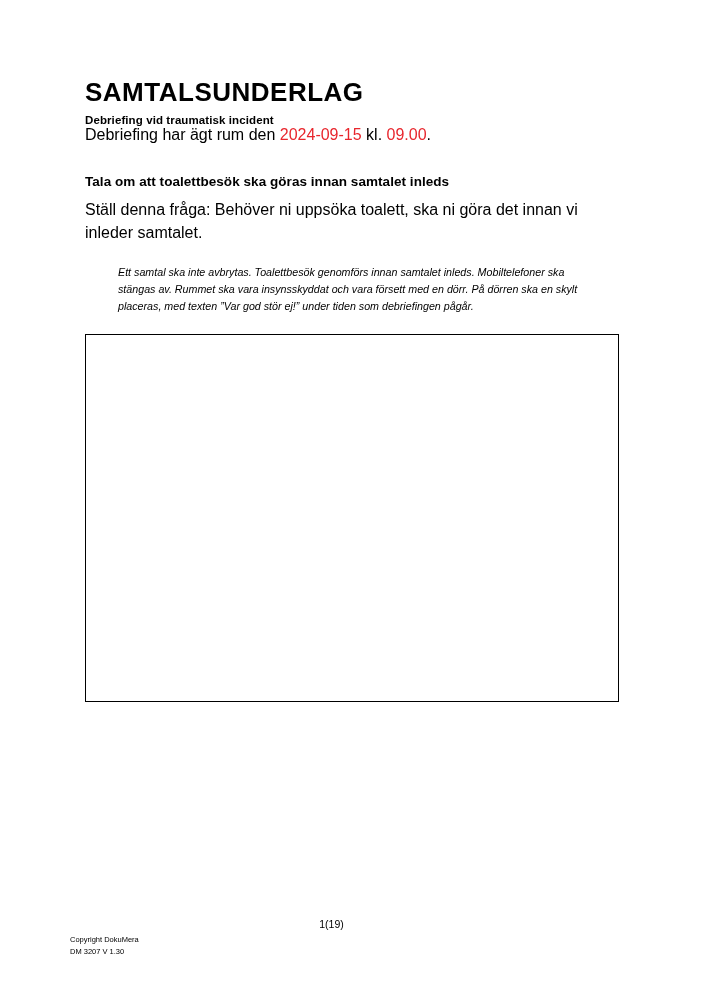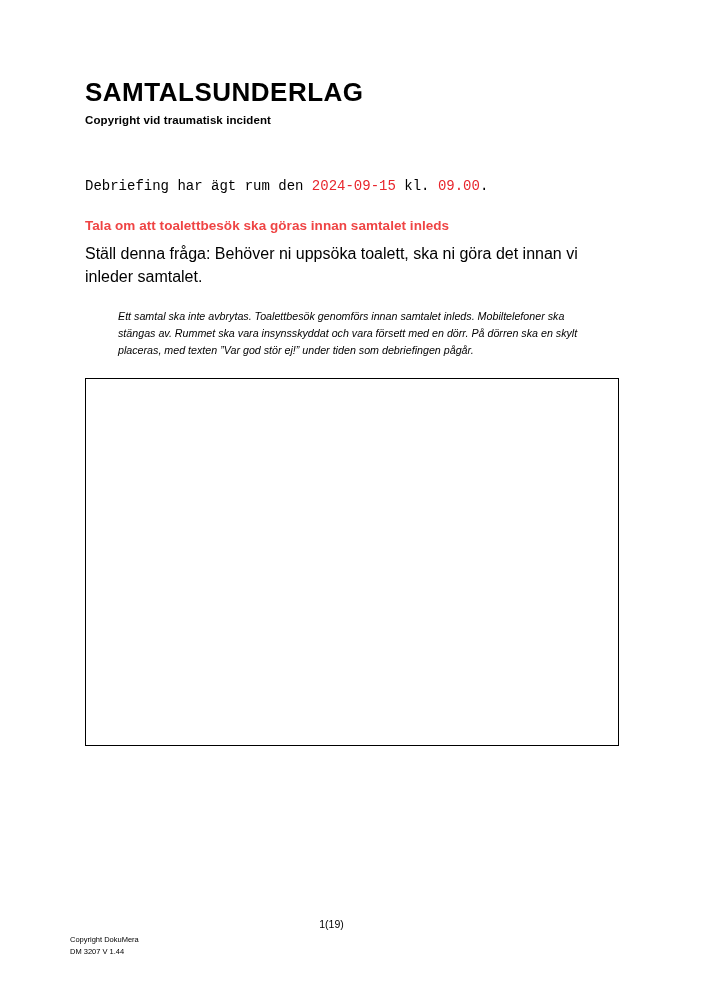--- a/index.html
+++ b/index.html
@@ -37,33 +37,31 @@
     color: #000;
   }
   .doc-subtitle {
     font-size: 11.5px;
     font-weight: bold;
     margin: 0;
     color: #000;
     letter-spacing: 0.1px;
   }
   .meta-line {
-    margin-top: 52px;
-    font-size: 14px;
+    font-size: 16px;
     color: #000;
-    font-family: Liberation Mono, monospace;
   }
   .meta-line .field {
     color: #e8262d;
   }
   .section-heading {
-    margin-top: 24px;
+    margin-top: 30px;
     font-size: 13.5px;
     font-weight: bold;
-    color: #ef4444;
+    color: #000000;
     letter-spacing: 0.05px;
   }
   .section-text {
     margin-top: 9px;
     font-size: 16px;
     color: #000;
     line-height: 1.45;
   }
   .note {
     margin-top: 20px;
@@ -102,35 +100,35 @@
   }
 </style>
 </head>
 <body>
 
 <div class="page">
 
   <div class="content">
 
     <h1 class="doc-title">SAMTALSUNDERLAG</h1>
-    <div class="doc-subtitle">Copyright vid traumatisk incident</div>
+    <div class="doc-subtitle">Debriefing vid traumatisk incident</div>
 
     <div class="meta-line">
       <span>Debriefing har ägt rum den </span><span class="field">2024-09-15</span><span> kl. </span><span class="field">09.00</span><span>.</span>
     </div>
 
     <div class="section-heading">Tala om att toalettbesök ska göras innan samtalet inleds</div>
     <div class="section-text">Ställ denna fråga: Behöver ni uppsöka toalett, ska ni göra det innan vi inleder samtalet.</div>
 
     <div class="note">Ett samtal ska inte avbrytas. Toalettbesök genomförs innan samtalet inleds. Mobiltelefoner ska stängas av. Rummet ska vara insynsskyddat och vara försett med en dörr. På dörren ska en skylt placeras, med texten ”Var god stör ej!” under tiden som debriefingen pågår.</div>
 
     <div class="answer-box"></div>
 
   </div>
 
   <div class="page-number">1(19)</div>
 
   <div class="footer">
     <div>Copyright DokuMera</div>
-    <div>DM 3207 V 1.44</div>
+    <div>DM 3207 V 1.30</div>
   </div>
 
 </div>
 
 </body></html>

